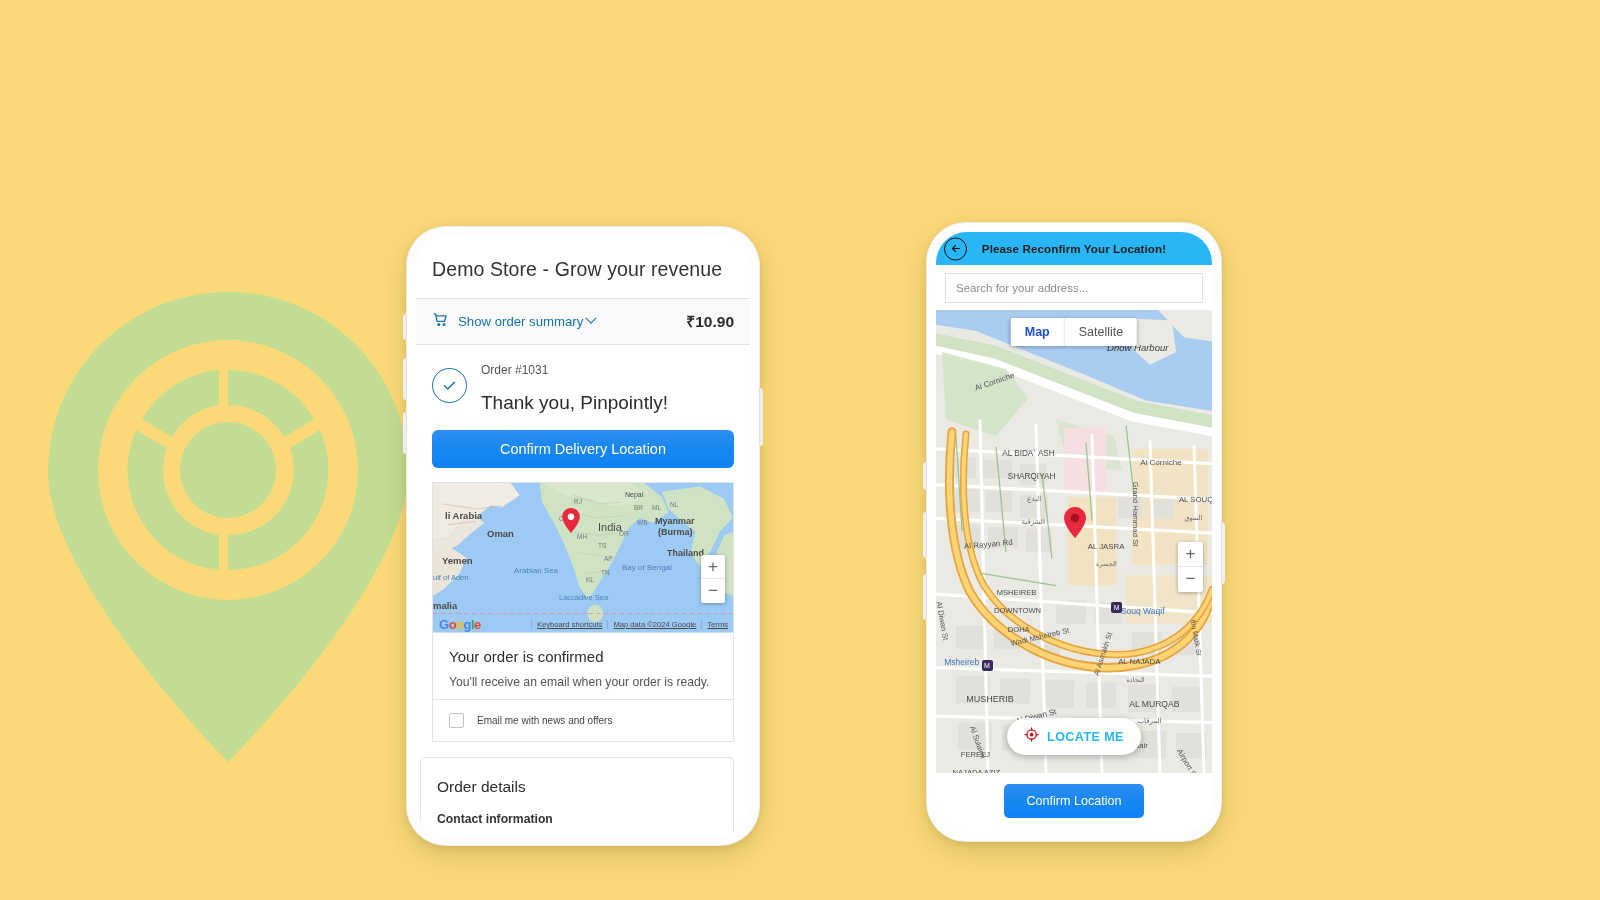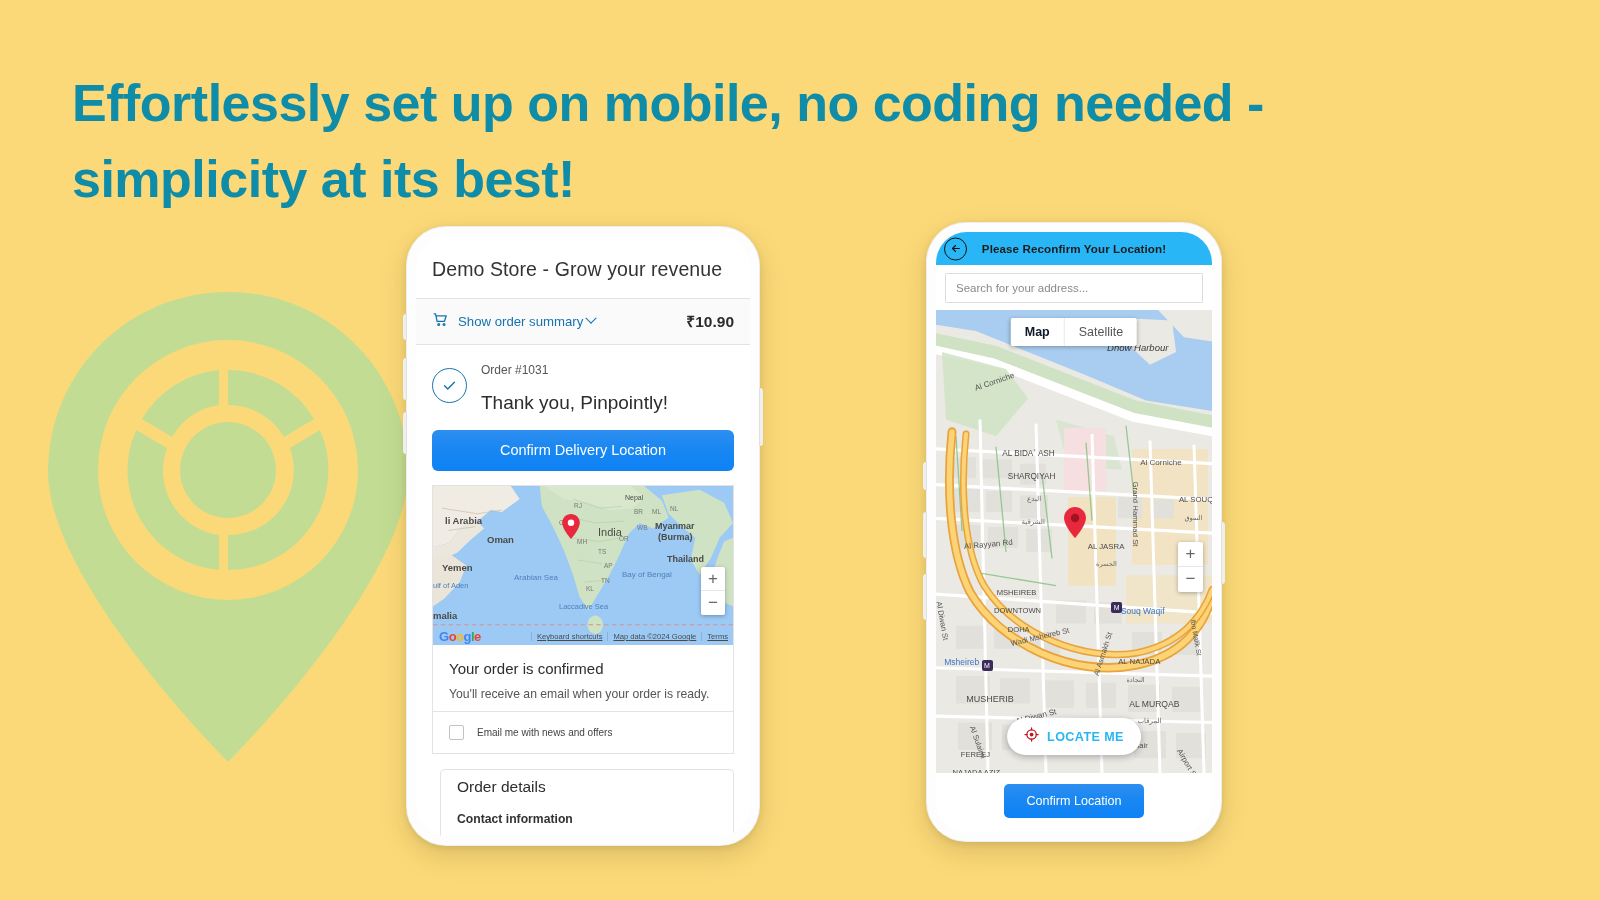--- a/index.html
+++ b/index.html
@@ -128,21 +128,21 @@
   .cb-sub { font-size: 12.2px; color:#555; }
   .optin {
     margin: 0 16px; padding: 13px 16px;
     border:1px solid #e3e3e3; border-top:none;
     display:flex; align-items:center; gap:13px;
   }
   .cbox { width:15px; height:15px; border:1.4px solid #c2c2c2; border-radius:2px; background:#fff; }
   .optin-label { font-size:10px; color:#444; }
 
   .order-details {
-    margin: 15px 16px 0 24px; padding: 8px 16px 10px 16px;
+    margin: 15px 16px 0 4px; padding: 20px 16px 10px 16px;
     border:1px solid #e3e3e3; border-bottom:none; border-radius: 5px 5px 0 0;
   }
   .od-title { font-size: 15.5px; color:#2d2d2d; margin-bottom: 16px; }
   .od-sub { font-size: 12.2px; color:#333; font-weight:600; }
 
   
   .rp-header {
     height: 33px; background: #29b6f6;
     display:flex; align-items:center; justify-content:center;
     position: relative;
@@ -162,21 +162,21 @@
   }
   .search-input::placeholder{ color:#8a8a8a; }
 
   .rmap { position:relative; flex:1 1 auto; overflow:hidden; background:#eceae6; }
   .maptoggle {
     position:absolute; left:50%; transform:translateX(-50%); top:8px;
     display:flex; background:#fff; box-shadow:0 1px 4px rgba(0,0,0,.3);
     border-radius:2px; overflow:hidden; z-index:6;
   }
   .maptoggle div { padding:7px 14px; font-size:12.5px; color:#555; cursor:pointer; }
-  .maptoggle div.active { color:#0f172a; font-weight:700; border-right:1px solid #e8e8e8; }
+  .maptoggle div.active { color:#1d4ed8; font-weight:700; border-right:1px solid #e8e8e8; }
 
   .rzoom {
     position:absolute; right:9px; top:50%; width:25px; z-index:6;
     background:#fff; border-radius:2px; box-shadow:0 1px 4px rgba(0,0,0,.3); overflow:hidden;
   }
   .rzoom div { height:25px; display:flex; align-items:center; justify-content:center;
                font-size:17px; color:#666; cursor:pointer; }
   .rzoom div:first-child { border-bottom:1px solid #e6e6e6; }
 
   .locate-btn {
@@ -209,21 +209,20 @@
       <g fill="#c2dd93">
         <path d="M180 78 A100 100 0 0 1 266 127 L236 145 A65 65 0 0 0 180 113 Z"></path>
         <path d="M272 138 A100 100 0 0 1 180 278 L180 243 A65 65 0 0 0 242 156 Z"></path>
         <path d="M171 278 A100 100 0 0 1 88 138 L119 156 A65 65 0 0 0 171 243 Z"></path>
         <path d="M94 127 A100 100 0 0 1 171 78 L171 113 A65 65 0 0 0 124 145 Z"></path>
       </g>
       <circle cx="180" cy="178" r="48" fill="#c2dd93"></circle>
     </svg>
   </div>
 
-  <h1 class="headline">Effortlessly set up on mobile, no coding needed - simplicity at its best!</h1>
 
   <div class="phone" id="phone-left">
     <div class="sidebtn" style="top:88px;height:26px;"></div>
     <div class="sidebtn" style="top:132px;height:42px;"></div>
     <div class="sidebtn" style="top:186px;height:42px;"></div>
     <div class="sidebtn r" style="top:162px;height:58px;"></div>
 
     <div class="screen">
       <div class="col">
 

